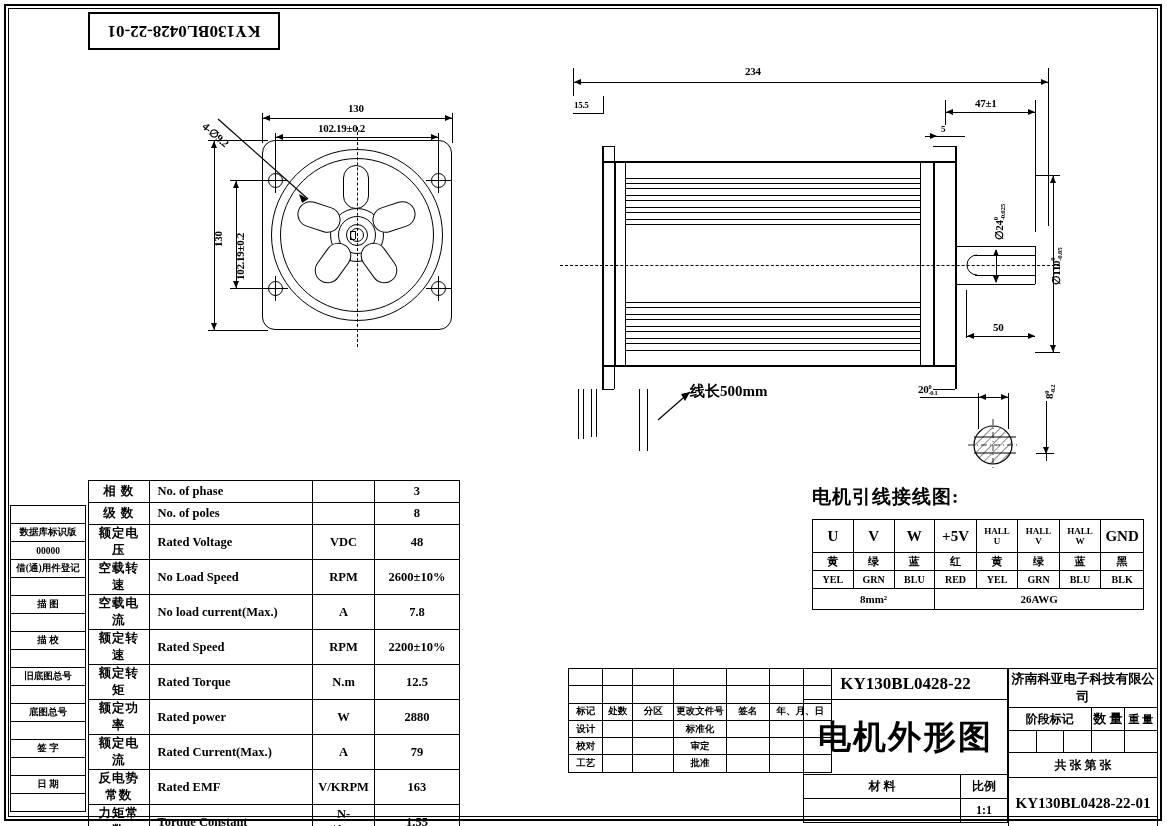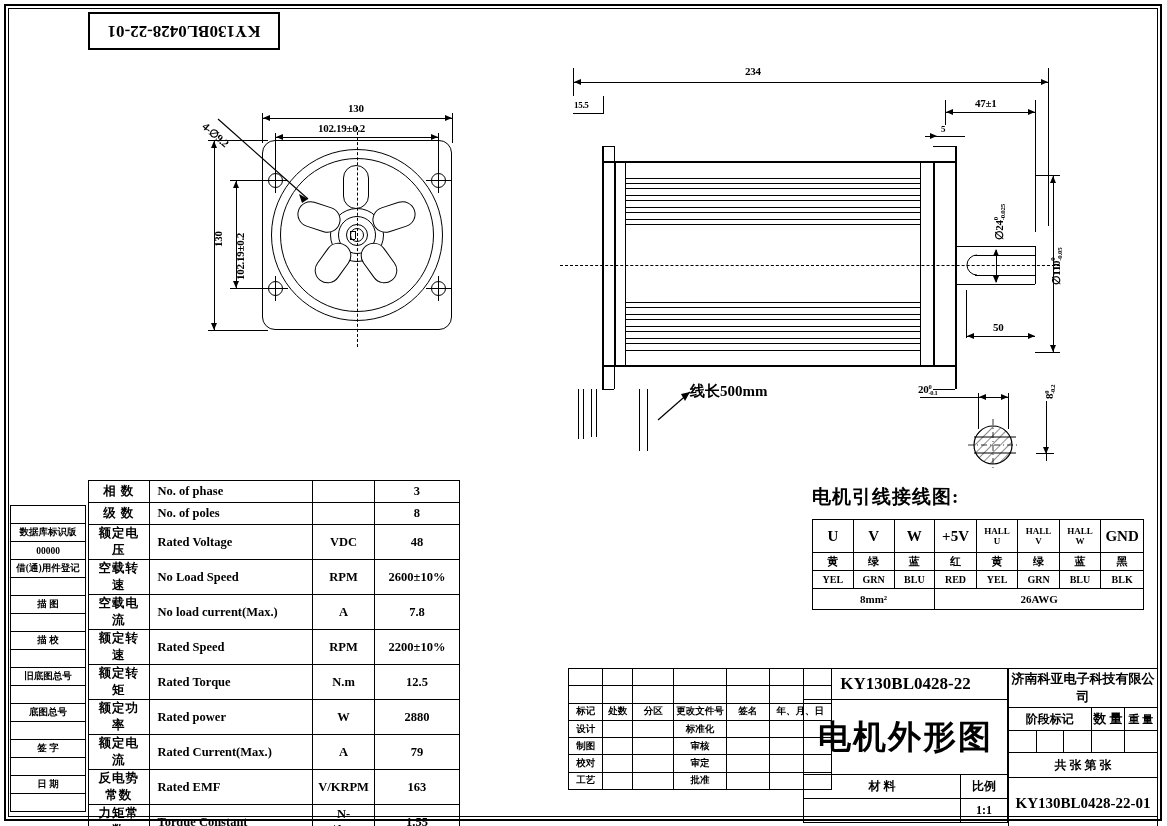--- a/index.html
+++ b/index.html
@@ -531,28 +531,20 @@
           </tr>
         <tr>
           <td>设计</td>
           <td>&nbsp;</td>
           <td>&nbsp;</td>
           <td>标准化</td>
           <td>&nbsp;</td>
           <td>&nbsp;</td>
         </tr>
         <tr>
-          <td>制图</td>
-          <td>&nbsp;</td>
-          <td>&nbsp;</td>
-          <td>审核</td>
-          <td>&nbsp;</td>
-          <td>&nbsp;</td>
-        </tr>
-        <tr>
           <td>校对</td>
           <td>&nbsp;</td>
           <td>&nbsp;</td>
           <td>审定</td>
           <td>&nbsp;</td>
           <td>&nbsp;</td>
         </tr>
         <tr>
           <td>工艺</td>
           <td>&nbsp;</td>

